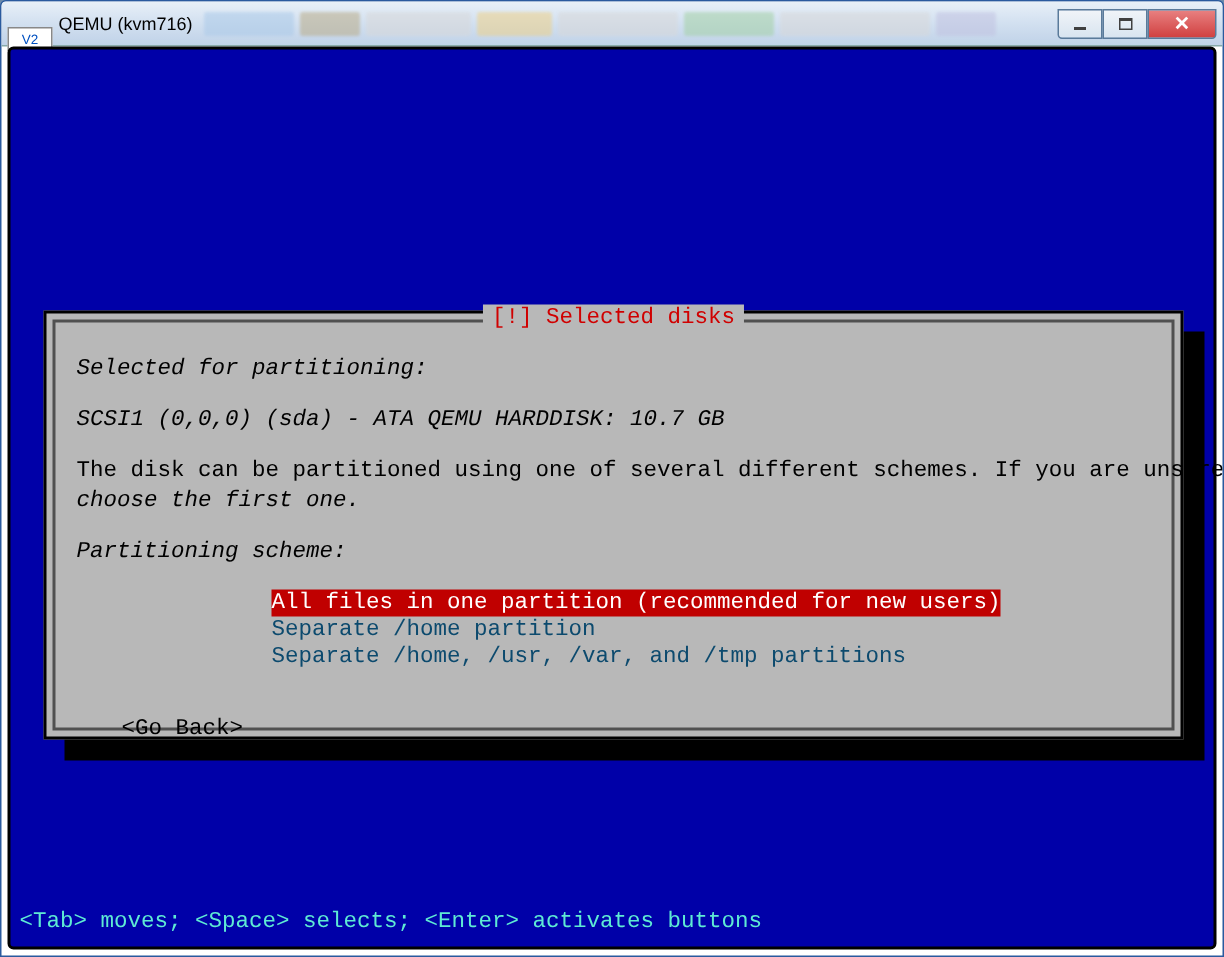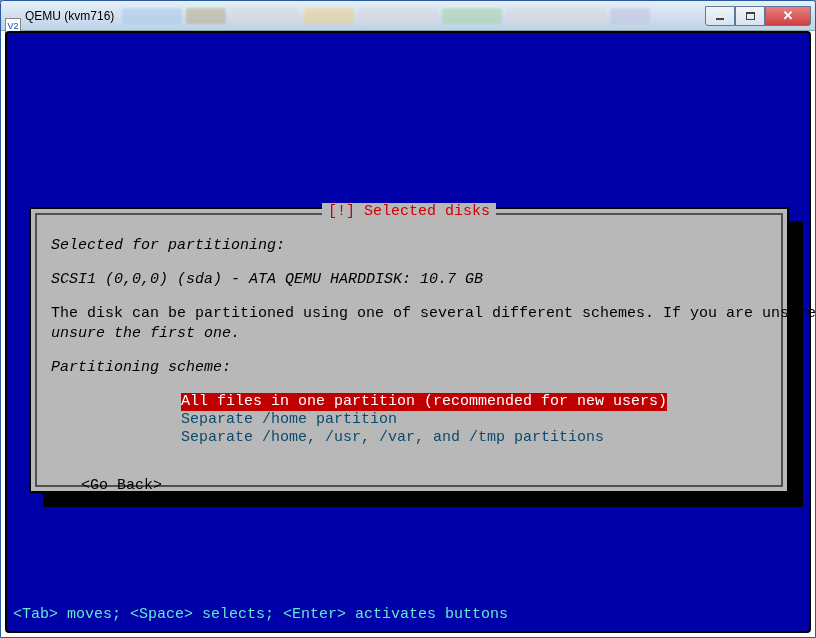--- a/index.html
+++ b/index.html
@@ -33,21 +33,21 @@
       height: 30px;
       background: linear-gradient(to bottom, #e8f0f8 0%, #d2e0f0 50%, #c0d2e8 100%);
       border-bottom: 1px solid #8aa;
       display: flex;
       align-items: center;
       padding: 0 4px;
       position: relative;
     }
     
     .titlebar-icon {
-      width: 16px;
+      width: 30px;
       height: 16px;
       margin-right: 4px;
       background: #fff;
       border: 1px solid #888;
       font-size: 9px;
       font-weight: normal;
       display: flex;
       align-items: center;
       justify-content: center;
       color: #0050c0;
@@ -262,21 +262,21 @@
 
     <div class="dialog">
       <div class="dialog-inner">
         <div class="dialog-title">
           <span>[!] Selected disks</span>
         </div>
         <div class="dialog-content">
           <div class="dlg-line dlg-para">Selected for partitioning:</div>
           <div class="dlg-line dlg-para">SCSI1 (0,0,0) (sda) - ATA QEMU HARDDISK: 10.7 GB</div>
           <div class="dlg-line">The disk can be partitioned using one of several different schemes. If you are unsure,</div>
-          <div class="dlg-line dlg-para">unsure the first one.</div>
+          <div class="dlg-line dlg-para">choose the first one.</div>
           <div class="dlg-line dlg-para">Partitioning scheme:</div>
 
           <div class="options">
             <div><span class="option selected">All files in one partition (recommended for new users)</span></div>
             <div><span class="option">Separate /home partition</span></div>
             <div><span class="option">Separate /home, /usr, /var, and /tmp partitions</span></div>
           </div>
 
           <div class="go-back">&lt;Go Back&gt;</div>
         </div>

